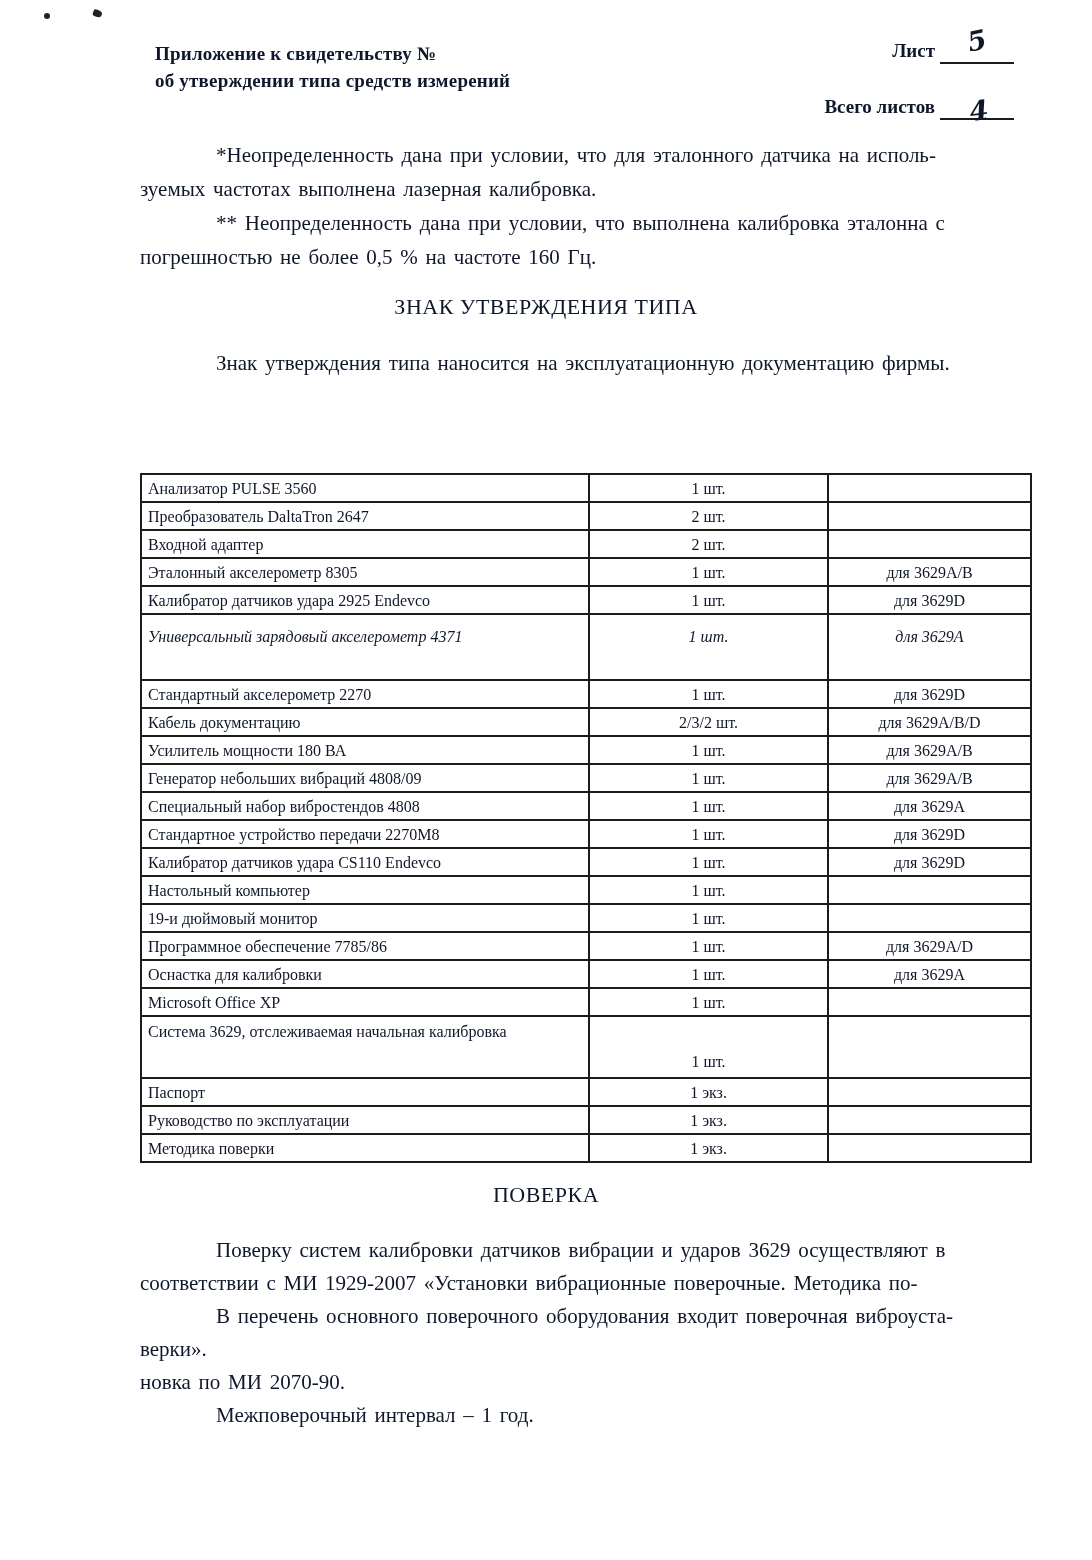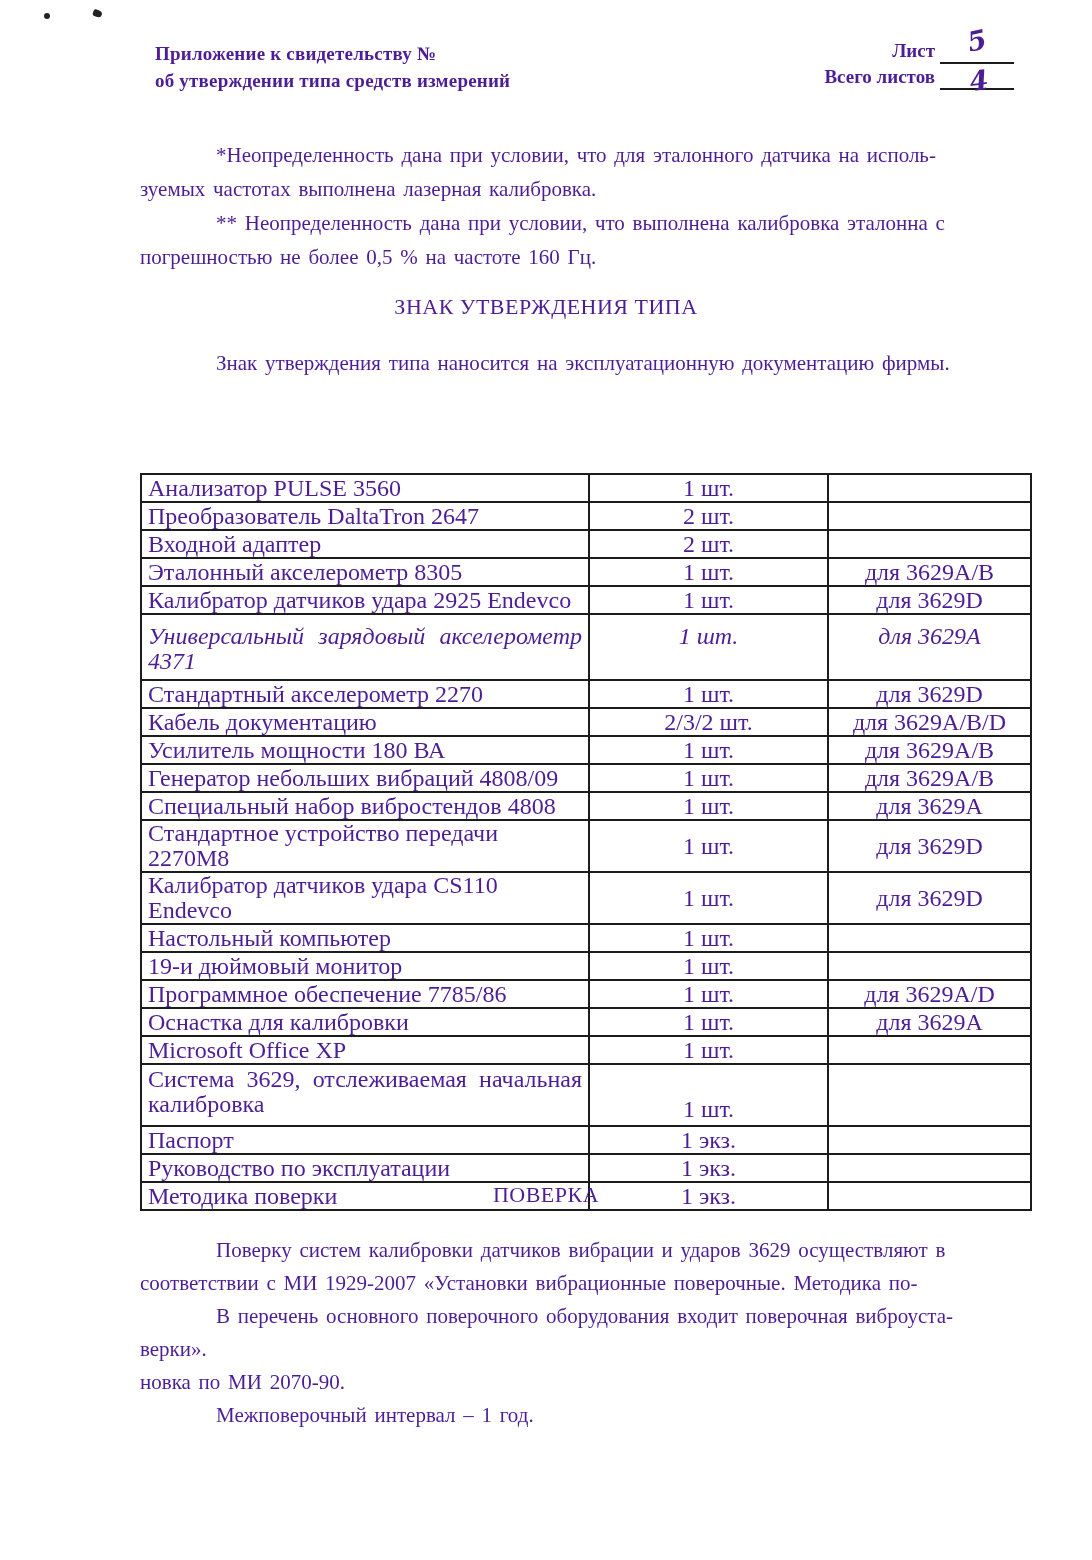--- a/index.html
+++ b/index.html
@@ -1,37 +1,37 @@
 <!DOCTYPE html>
 <html><head>
 <meta charset="utf-8">
 <style>
   html,body { margin:0; padding:0; background:#e8e8e8; }
   .page {
     position: relative;
     width: 1092px; height: 1560px;
     margin: 0 auto;
     background: #ffffff;
-    color: #4c1d95;
+    color: #0f172a;
     font-family: "Liberation Serif", "DejaVu Serif", serif;
     overflow: hidden;
   }
   .speck { position:absolute; background:#222; border-radius:50%; }
   .s1 { left:44px; top:13px; width:6px; height:6px; }
   .s2 { left:93px; top:10px; width:9px; height:7px; border-radius:40% 60% 60% 40%; transform:rotate(20deg); }
 
   
   .hdr-left {
     position:absolute; left:155px; top:40px;
     font-size:19px; font-weight:bold; line-height:27px; letter-spacing:0.2px;
   }
   .hdr-right {
     position:absolute; right:78px; top:38px;
     display:flex; flex-direction:column; align-items:flex-end;
-    font-size:19px; font-weight:bold; line-height:26px;
+    font-size:19px; font-weight:bold; line-height:26px;gap:30px;
   }
   .sheet-row { display:flex; align-items:flex-end; }
   .uline {
     display:inline-block; position:relative;
     width:74px; height:22px; margin-left:5px;
     border-bottom:2px solid #1b1b1b;
   }
   .hand {
     position:absolute; left:50%;
     font-family:"DejaVu Serif", serif;
@@ -55,21 +55,21 @@
   .h-znak  { top:294px; }
   .h-kompl { top:423px; }
   .h-pov   { top:1182px; }
 
   .para-znak { top:348px; line-height:30px; }
 
   
   table.kompl {
     position:absolute; left:140px; top:473px;
     border-collapse:collapse; table-layout:fixed;
-    font-size:24px;
+    font-size:16px;
   }
   table.kompl td {
     border:2px solid #1c1c1c;
     padding:0 6px;
     height:26px;
     line-height:25px;
     vertical-align:middle;
     overflow:hidden;
   }
   td.col-name { text-align:left; padding-left:9px; }

